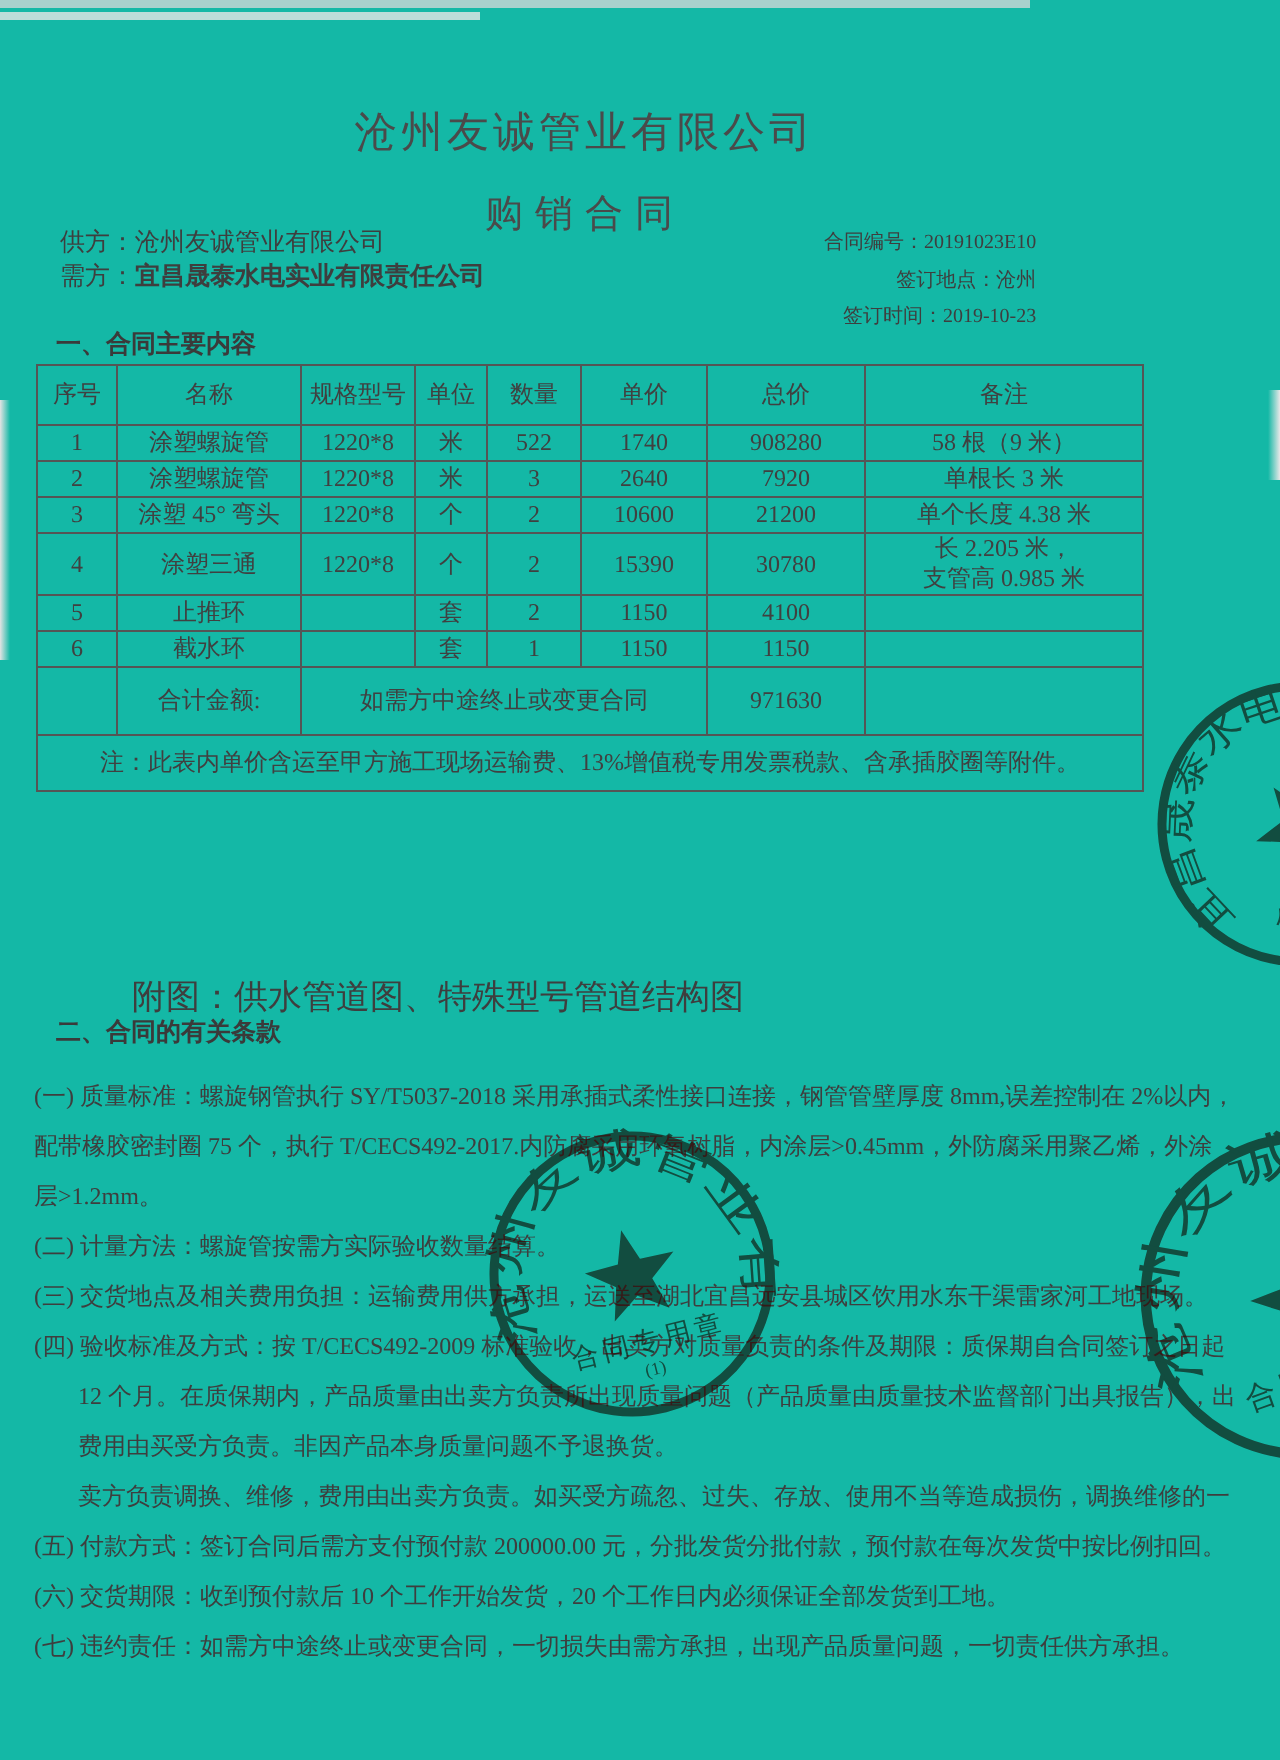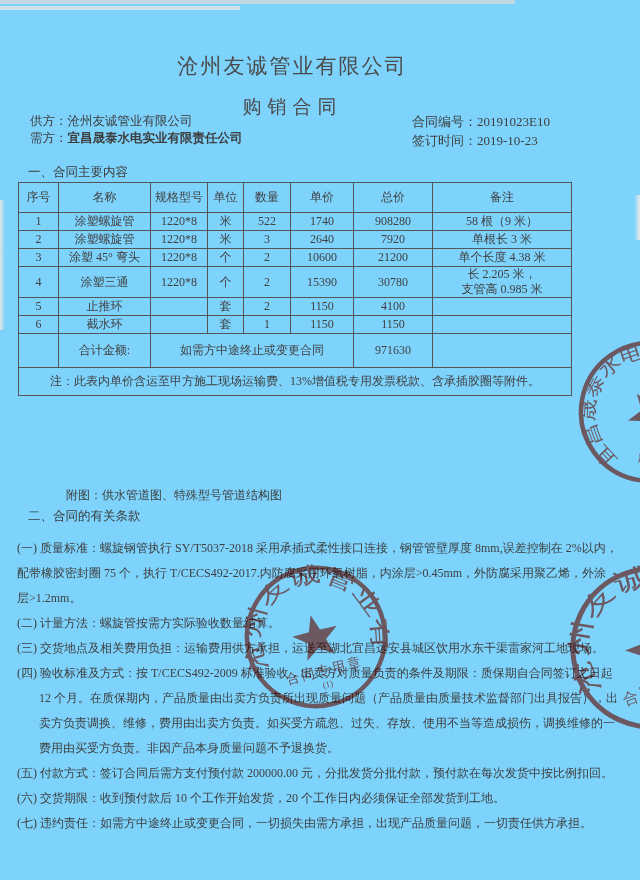--- a/index.html
+++ b/index.html
@@ -1,57 +1,57 @@
 <!DOCTYPE html>
 <html><head>
 <meta charset="utf-8">
 <style>
   html,body{margin:0;padding:0;background:#ffffff;}
   .page{
     position:relative;width:640px;height:880px;overflow:hidden;
-    background:#7dd3fc;
+    background:#14b8a6;
     font-family:"Liberation Serif","DejaVu Serif",serif;
     color:#3e3e3e;
   }
   
   .scan-bar1{position:absolute;left:0;top:0;width:515px;height:4px;background:#d9d9d9;opacity:.75;}
   .scan-bar2{position:absolute;left:0;top:6px;width:240px;height:4px;background:#e6e6e6;opacity:.8;}
   .scan-left{position:absolute;left:0;top:200px;width:5px;height:130px;background:linear-gradient(to right,#e3e3e3,transparent);}
   .scan-right{position:absolute;right:0;top:195px;width:6px;height:45px;background:linear-gradient(to left,#e8e8e8,transparent);}
 
   .doc-header{position:absolute;left:0;top:0;width:585px;text-align:center;}
   .title{margin-top:52px;font-size:21px;letter-spacing:2px;color:#4a4a4a;}
   .subtitle{margin-top:14px;font-size:19px;letter-spacing:6px;color:#4a4a4a;}
 
   .info-left{position:absolute;left:30px;top:113px;font-size:12.5px;}
   .info-left .line1{}
   .info-left .bold{font-weight:bold;}
-  .info-right{position:absolute;left:412px;top:113px;font-size:13px;line-height:18.5px;}
-
-  .sec-title{position:absolute;left:28px;font-size:12.5px;font-weight:normal;color:#3a3a3a;}
+  .info-right{position:absolute;left:412px;top:113px;font-size:10px;line-height:18.5px;text-align:right;}
+
+  .sec-title{position:absolute;left:28px;font-size:12.5px;font-weight:bold;color:#3a3a3a;}
   .sec1{top:164px;}
   .sec2{top:508px;}
 
   table.items{
     position:absolute;left:18px;top:182px;width:553px;
     border-collapse:collapse;table-layout:fixed;
     font-size:12px;color:#404040;
     border:1.5px solid #474747;
   }
   table.items td,table.items th{
     border:1px solid #555;text-align:center;vertical-align:middle;
     font-weight:normal;padding:0 2px;overflow:hidden;
   }
   tr.h-head{height:30px;}
   tr.h-total{height:34px;}
   tr.h-note{height:28px;}
   td.remark{white-space:pre-line;line-height:15px;}
   td.note-cell{text-align:left;padding-left:6px;margin-left:35px;}
 
-  .attachment{position:absolute;left:28px;top:487px;font-size:12px;padding-left:38px;}
+  .attachment{position:absolute;left:28px;top:487px;font-size:17px;padding-left:38px;}
 
   .clauses{position:absolute;left:17px;top:536px;width:606px;font-size:12px;line-height:25px;}
   .clause-line{white-space:nowrap;}
   .clause-line.ind{padding-left:22px;}
 
   
   .seal{position:absolute;mix-blend-mode:multiply;opacity:.8;pointer-events:none;}
   .seal svg{display:block;width:100%;height:100%;}
   .seal text{fill:#d2443a;font-family:"Liberation Serif","DejaVu Serif",serif;}
   .seal .ring{fill:none;stroke:#d2443a;stroke-width:6;}
@@ -80,20 +80,21 @@
     <div class="subtitle">购销合同</div>
   </div>
 
   <div class="info-left">
     <div class="line1"><span>供方：</span><span>沧州友诚管业有限公司</span></div>
     <div class="line2"><span>需方：</span><span class="bold">宜昌晟泰水电实业有限责任公司</span></div>
   </div>
 
   <div class="info-right">
     <div><span>合同编号：</span><span>20191023E10</span></div>
+    <div><span>签订地点：</span><span>沧州</span></div>
     <div><span>签订时间：</span><span>2019-10-23</span></div>
   </div>
 
   <div class="sec-title sec1">一、合同主要内容</div>
 
   <table class="items">
     <colgroup>
       <col style="width:40px">
         <col style="width:92px">
         <col style="width:57px">
@@ -212,23 +213,23 @@
       <div class="clause-line">层&gt;1.2mm。</div>
 
       <div class="clause-line">(二) 计量方法：螺旋管按需方实际验收数量结算。</div>
 
       <div class="clause-line">(三) 交货地点及相关费用负担：运输费用供方承担，运送至湖北宜昌远安县城区饮用水东干渠雷家河工地现场。</div>
 
       <div class="clause-line">(四) 验收标准及方式：按 T/CECS492-2009 标准验收，出卖方对质量负责的条件及期限：质保期自合同签订之日起</div>
 
       <div class="clause-line ind">12 个月。在质保期内，产品质量由出卖方负责所出现质量问题（产品质量由质量技术监督部门出具报告），出</div>
 
+      <div class="clause-line ind">费用由买受方负责。非因产品本身质量问题不予退换货。</div>
+
       <div class="clause-line ind">卖方负责调换、维修，费用由出卖方负责。如买受方疏忽、过失、存放、使用不当等造成损伤，调换维修的一</div>
-
-      <div class="clause-line ind">费用由买受方负责。非因产品本身质量问题不予退换货。</div>
 
       <div class="clause-line">(五) 付款方式：签订合同后需方支付预付款 200000.00 元，分批发货分批付款，预付款在每次发货中按比例扣回。</div>
 
       <div class="clause-line">(六) 交货期限：收到预付款后 10 个工作开始发货，20 个工作日内必须保证全部发货到工地。</div>
 
       <div class="clause-line">(七) 违约责任：如需方中途终止或变更合同，一切损失由需方承担，出现产品质量问题，一切责任供方承担。</div>
     </div>
 
   <div class="seal seal-buyer">
     <svg viewBox="0 0 200 200">

